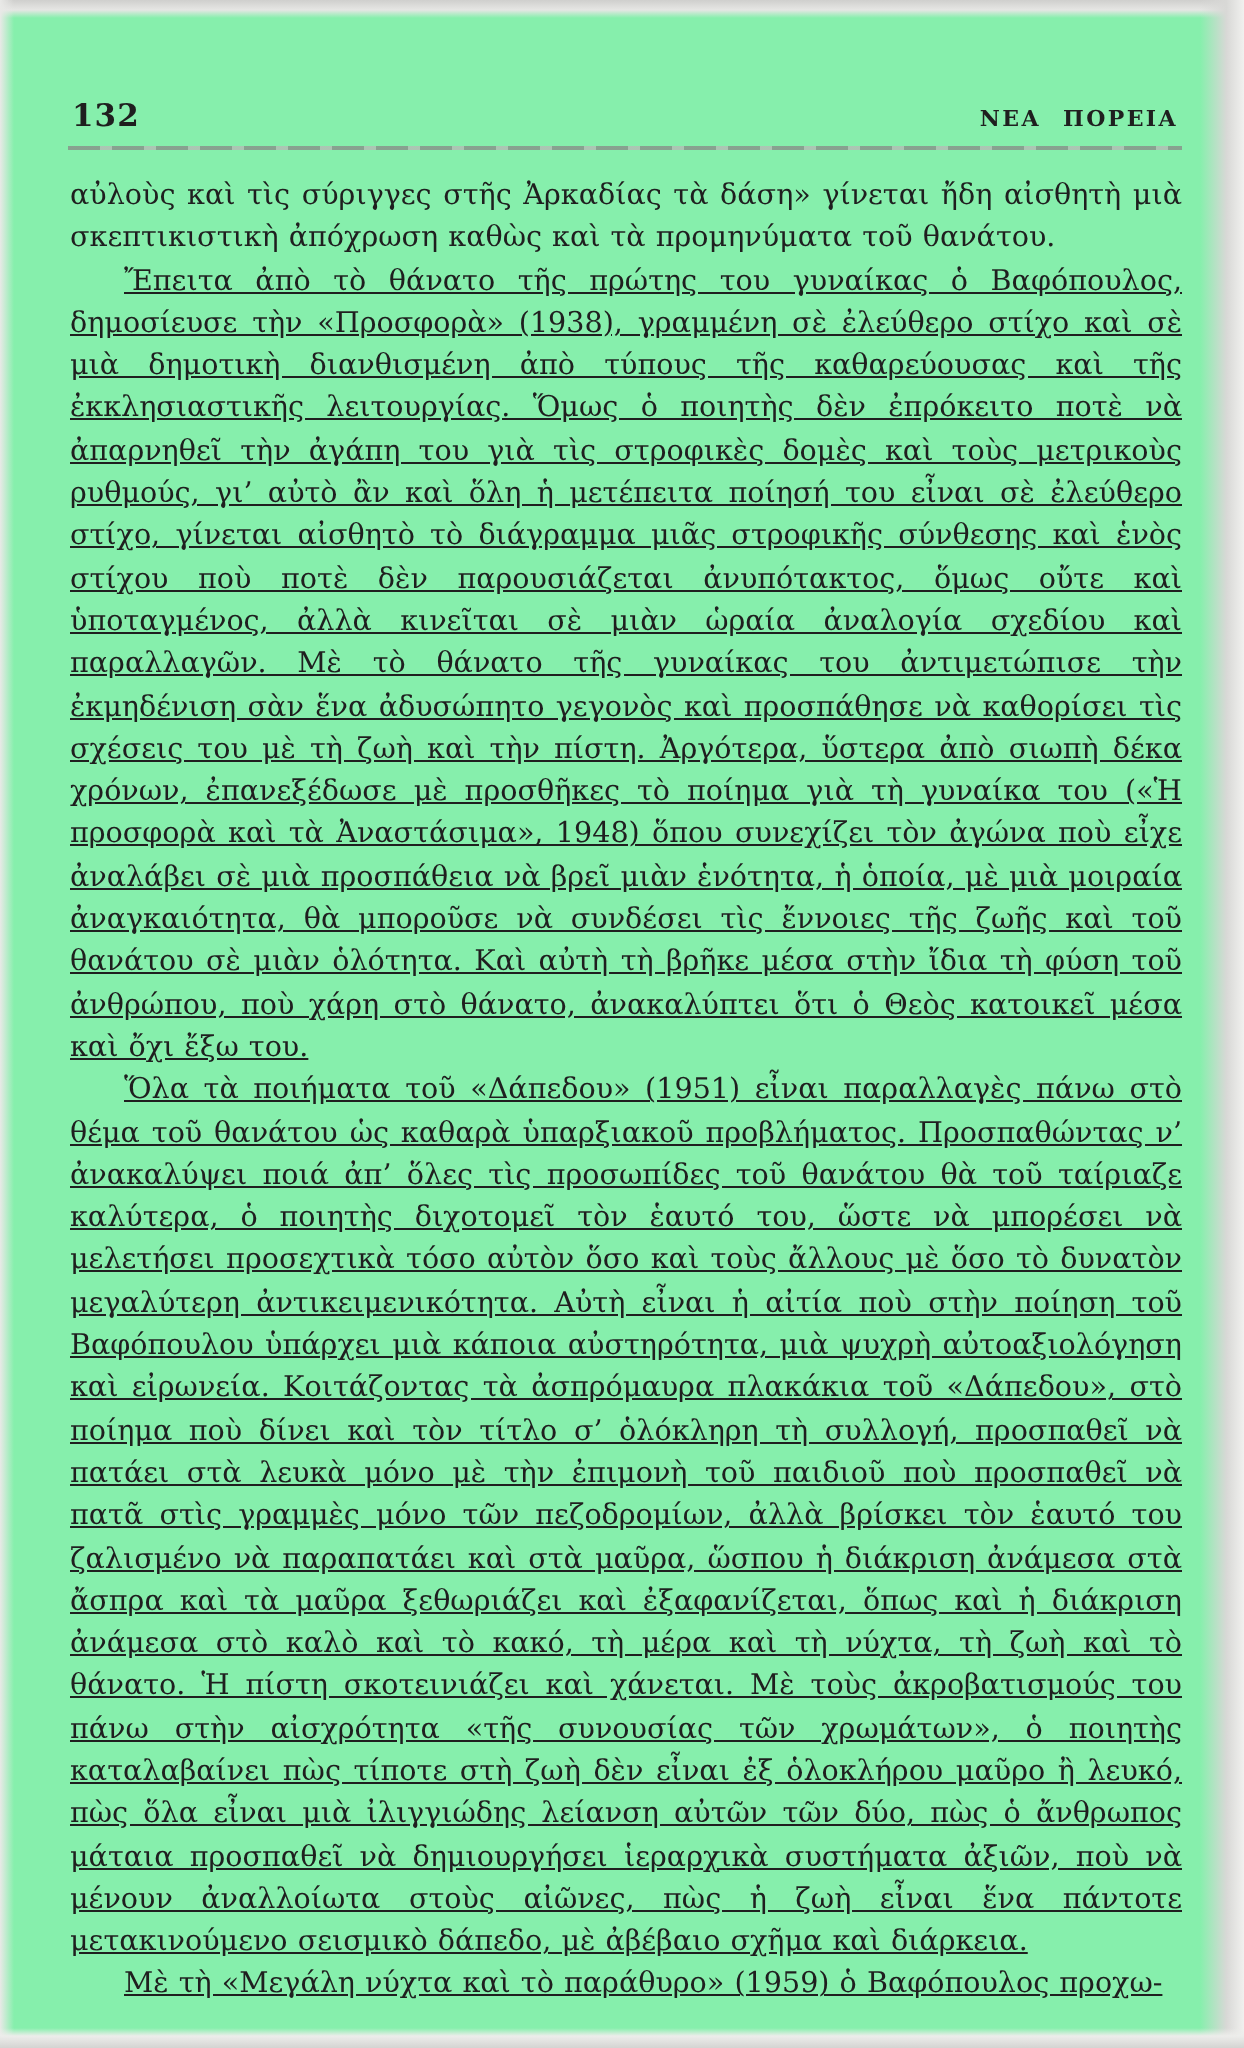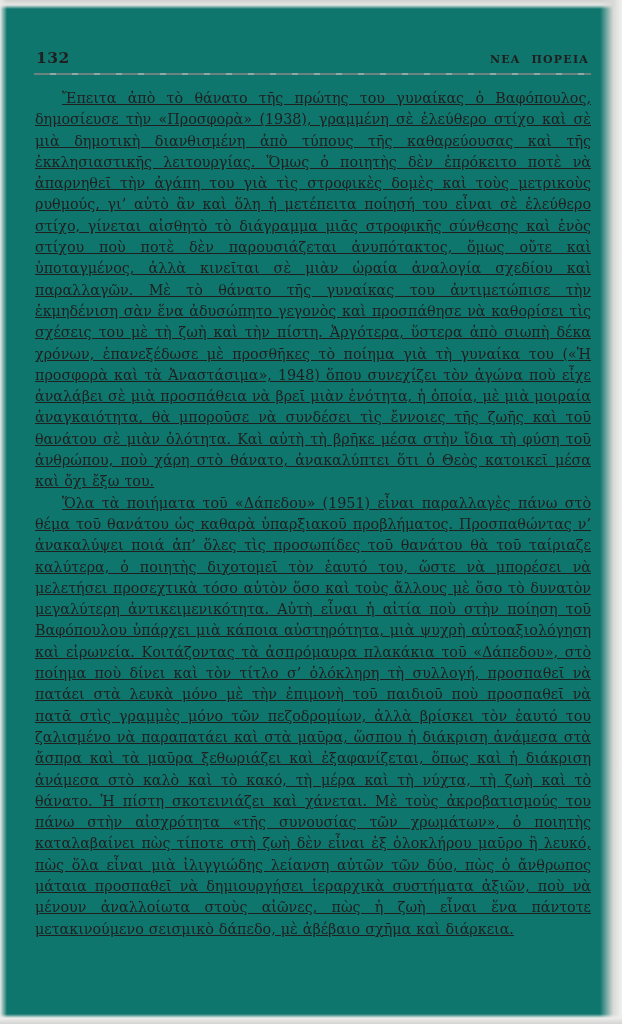--- a/index.html
+++ b/index.html
@@ -7,21 +7,21 @@
     padding: 0;
     width: 622px;
     height: 1024px;
     overflow: hidden;
     background: #f6f6f4;
   }
   .page {
     position: relative;
     width: 622px;
     height: 1024px;
-    background: #0f766e;
+    background: #86efac;
     font-family: "DejaVu Serif", "Liberation Serif", serif;
     color: #1f1f1f;
   }
   
   .edge-top {
     position: absolute; top: 0; left: 0; right: 0; height: 9px;
     background: linear-gradient(to bottom, #cfcfcd 0%, #e6e6e4 55%, rgba(230,230,228,0) 100%);
   }
   .edge-right {
     position: absolute; top: 0; right: 0; bottom: 0; width: 22px;
@@ -92,17 +92,19 @@
   <div class="edge-bottom"></div>
 
   <div class="running-header">
     <span class="page-number">132</span>
     <span class="journal-title">ΝΕΑ ΠΟΡΕΙΑ</span>
   </div>
 
   <div class="header-rule"></div>
 
   <div class="body-text">
+    <p>αὐλοὺς καὶ τὶς σύριγγες στῆς Ἀρκαδίας τὰ δάση» γίνεται ἤδη αἰσθητὴ μιὰ σκεπτικιστικὴ ἀπόχρωση καθὼς καὶ τὰ προμηνύματα τοῦ θανάτου.</p>
     <p class="indented">Ἔπειτα ἀπὸ τὸ θάνατο τῆς πρώτης του γυναίκας ὁ Βαφόπουλος, δημοσίευσε τὴν «Προσφορὰ» (1938), γραμμένη σὲ ἐλεύθερο στίχο καὶ σὲ μιὰ δημοτικὴ διανθισμένη ἀπὸ τύπους τῆς καθαρεύουσας καὶ τῆς ἐκκλησιαστικῆς λειτουργίας. Ὅμως ὁ ποιητὴς δὲν ἐπρόκειτο ποτὲ νὰ ἀπαρνηθεῖ τὴν ἀγάπη του γιὰ τὶς στροφικὲς δομὲς καὶ τοὺς μετρικοὺς ρυθμούς, γι’ αὐτὸ ἂν καὶ ὅλη ἡ μετέπειτα ποίησή του εἶναι σὲ ἐλεύθερο στίχο, γίνεται αἰσθητὸ τὸ διάγραμμα μιᾶς στροφικῆς σύνθεσης καὶ ἑνὸς στίχου ποὺ ποτὲ δὲν παρουσιάζεται ἀνυπότακτος, ὅμως οὔτε καὶ ὑποταγμένος, ἀλλὰ κινεῖται σὲ μιὰν ὡραία ἀναλογία σχεδίου καὶ παραλλαγῶν. Μὲ τὸ θάνατο τῆς γυναίκας του ἀντιμετώπισε τὴν ἐκμηδένιση σὰν ἕνα ἀδυσώπητο γεγονὸς καὶ προσπάθησε νὰ καθορίσει τὶς σχέσεις του μὲ τὴ ζωὴ καὶ τὴν πίστη. Ἀργότερα, ὕστερα ἀπὸ σιωπὴ δέκα χρόνων, ἐπανεξέδωσε μὲ προσθῆκες τὸ ποίημα γιὰ τὴ γυναίκα του («Ἡ προσφορὰ καὶ τὰ Ἀναστάσιμα», 1948) ὅπου συνεχίζει τὸν ἀγώνα ποὺ εἶχε ἀναλάβει σὲ μιὰ προσπάθεια νὰ βρεῖ μιὰν ἑνότητα, ἡ ὁποία, μὲ μιὰ μοιραία ἀναγκαιότητα, θὰ μποροῦσε νὰ συνδέσει τὶς ἔννοιες τῆς ζωῆς καὶ τοῦ θανάτου σὲ μιὰν ὁλότητα. Καὶ αὐτὴ τὴ βρῆκε μέσα στὴν ἴδια τὴ φύση τοῦ ἀνθρώπου, ποὺ χάρη στὸ θάνατο, ἀνακαλύπτει ὅτι ὁ Θεὸς κατοικεῖ μέσα καὶ ὄχι ἔξω του.</p>
     <p class="indented">Ὅλα τὰ ποιήματα τοῦ «Δάπεδου» (1951) εἶναι παραλλαγὲς πάνω στὸ θέμα τοῦ θανάτου ὡς καθαρὰ ὑπαρξιακοῦ προβλήματος. Προσπαθώντας ν’ ἀνακαλύψει ποιά ἀπ’ ὅλες τὶς προσωπίδες τοῦ θανάτου θὰ τοῦ ταίριαζε καλύτερα, ὁ ποιητὴς διχοτομεῖ τὸν ἑαυτό του, ὥστε νὰ μπορέσει νὰ μελετήσει προσεχτικὰ τόσο αὐτὸν ὅσο καὶ τοὺς ἄλλους μὲ ὅσο τὸ δυνατὸν μεγαλύτερη ἀντικειμενικότητα. Αὐτὴ εἶναι ἡ αἰτία ποὺ στὴν ποίηση τοῦ Βαφόπουλου ὑπάρχει μιὰ κάποια αὐστηρότητα, μιὰ ψυχρὴ αὐτοαξιολόγηση καὶ εἰρωνεία. Κοιτάζοντας τὰ ἀσπρόμαυρα πλακάκια τοῦ «Δάπεδου», στὸ ποίημα ποὺ δίνει καὶ τὸν τίτλο σ’ ὁλόκληρη τὴ συλλογή, προσπαθεῖ νὰ πατάει στὰ λευκὰ μόνο μὲ τὴν ἐπιμονὴ τοῦ παιδιοῦ ποὺ προσπαθεῖ νὰ πατᾶ στὶς γραμμὲς μόνο τῶν πεζοδρομίων, ἀλλὰ βρίσκει τὸν ἑαυτό του ζαλισμένο νὰ παραπατάει καὶ στὰ μαῦρα, ὥσπου ἡ διάκριση ἀνάμεσα στὰ ἄσπρα καὶ τὰ μαῦρα ξεθωριάζει καὶ ἐξαφανίζεται, ὅπως καὶ ἡ διάκριση ἀνάμεσα στὸ καλὸ καὶ τὸ κακό, τὴ μέρα καὶ τὴ νύχτα, τὴ ζωὴ καὶ τὸ θάνατο. Ἡ πίστη σκοτεινιάζει καὶ χάνεται. Μὲ τοὺς ἀκροβατισμούς του πάνω στὴν αἰσχρότητα «τῆς συνουσίας τῶν χρωμάτων», ὁ ποιητὴς καταλαβαίνει πὼς τίποτε στὴ ζωὴ δὲν εἶναι ἐξ ὁλοκλήρου μαῦρο ἢ λευκό, πὼς ὅλα εἶναι μιὰ ἰλιγγιώδης λείανση αὐτῶν τῶν δύο, πὼς ὁ ἄνθρωπος μάταια προσπαθεῖ νὰ δημιουργήσει ἱεραρχικὰ συστήματα ἀξιῶν, ποὺ νὰ μένουν ἀναλλοίωτα στοὺς αἰῶνες, πὼς ἡ ζωὴ εἶναι ἕνα πάντοτε μετακινούμενο σεισμικὸ δάπεδο, μὲ ἀβέβαιο σχῆμα καὶ διάρκεια.</p>
+    <p class="indented">Μὲ τὴ «Μεγάλη νύχτα καὶ τὸ παράθυρο» (1959) ὁ Βαφόπουλος προχω-</p>
   </div>
 
 </div>
 
 </body></html>

